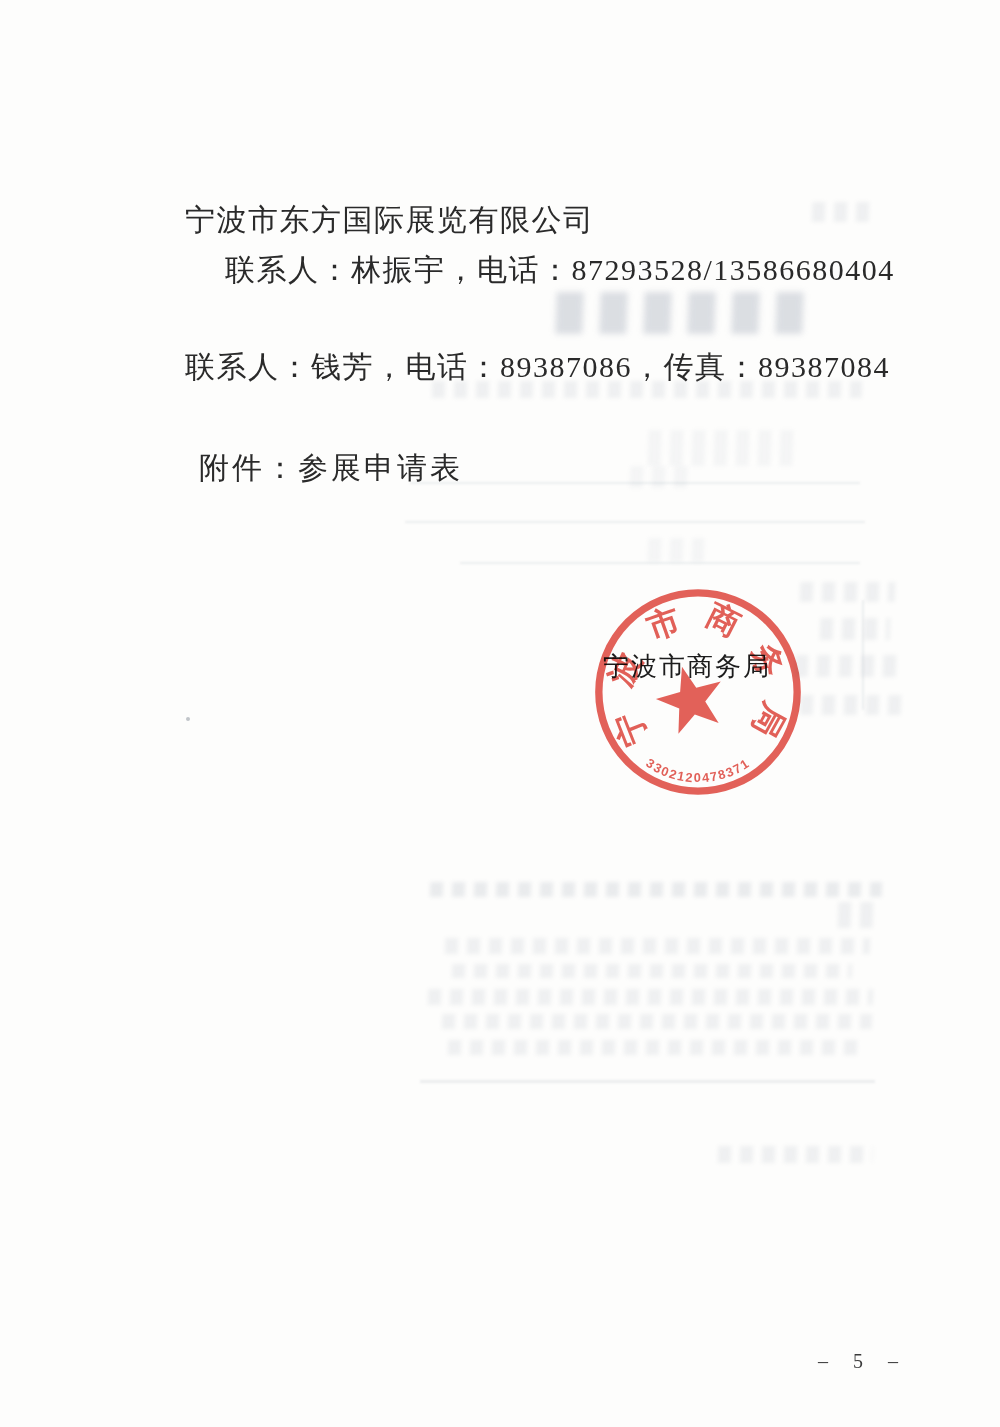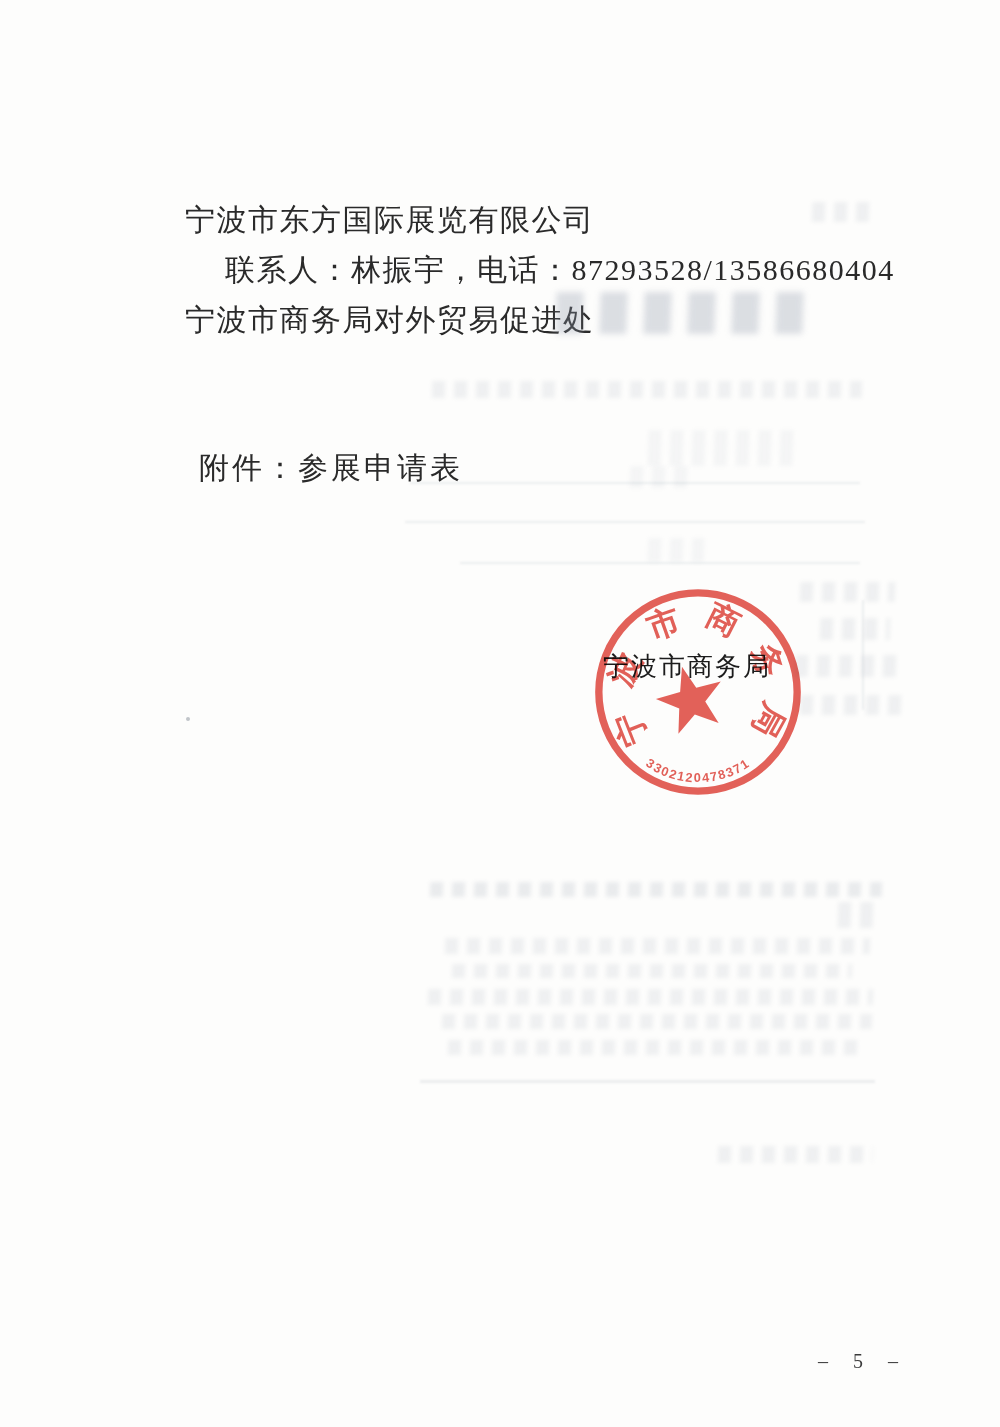--- a/index.html
+++ b/index.html
@@ -76,21 +76,21 @@
     background:#9aa0a8;opacity:.6;filter:blur(.5px);
   }
 </style>
 </head>
 <body>
 
 <div class="page">
 
   <div class="doc-line" style="left:185px;top:200px;">宁波市东方国际展览有限公司</div>
   <div class="doc-line" style="left:185px;top:250px;margin-left:40px;">联系人：林振宇，电话：87293528/13586680404</div>
-  <div class="doc-line" style="left:185px;top:300px;">宁波市商务局对外贸易促进处</div>
+  <div class="doc-line" style="left:185px;top:347px;">联系人：钱芳，电话：89387086，传真：89387084</div>
   <div class="doc-line attachment-line" style="left:199px;top:448px;">附件：参展申请表</div>
 
   <div class="sig-line" style="left:603px;top:649px;letter-spacing:2px;">宁波市商务局</div>
 
   <svg class="seal" viewBox="0 0 220 220">
     <defs>
       <path id="ringpath" d="M 65.8 159 A 66 66 0 1 1 154.2 159" fill="none"></path>
       <path id="serialpath" d="M 54.6 183.5 A 92 92 0 0 0 165.4 183.5" fill="none"></path>
     </defs>
     <g opacity="0.92">

